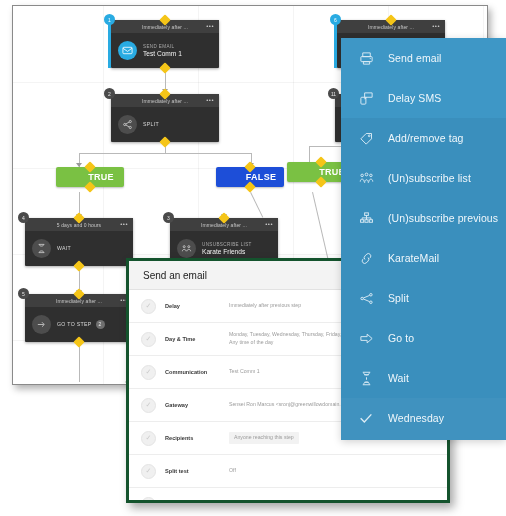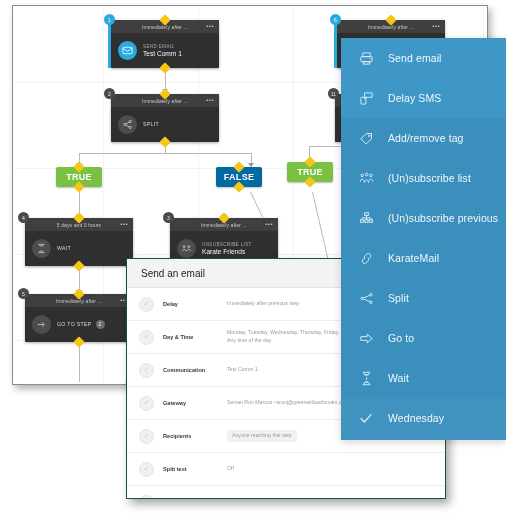--- a/index.html
+++ b/index.html
@@ -84,28 +84,29 @@
     position:absolute;width:0;height:0;
     border-left:3px solid transparent;border-right:3px solid transparent;
     border-top:4px solid #9a9a9a;
   }
   
   .pill{
     position:absolute;width:46px;height:20px;border-radius:2px;
     display:flex;align-items:center;justify-content:center;
     color:#ffffff;font-size:9px;font-weight:bold;letter-spacing:.3px;
     box-shadow:0 1px 2px rgba(0,0,0,.25);
+    padding-left:22px;
   }
   .pill.t{background:#7ac143;}
-  .pill.f{background:#0369a1;}
+  .pill.f{background:#1d4ed8;}
 
   
   #dialog{
     position:absolute;left:126px;top:258px;width:318px;height:239px;
-    background:#ffffff;border:1px solid #14532d;
+    background:#ffffff;border:3px solid #14532d;
     box-shadow:4px 5px 9px rgba(0,0,0,.35);
     overflow:hidden;z-index:6;
   }
   #dialog .dhead{
     height:28px;background:#f3f3f3;border-bottom:1px solid #e2e2e2;
     display:flex;align-items:center;padding:0 14px;
   }
   #dialog .dhead .dtitle{font-size:10px;color:#222;}
   .drow{
     display:flex;align-items:center;border-bottom:1px solid #ededed;

